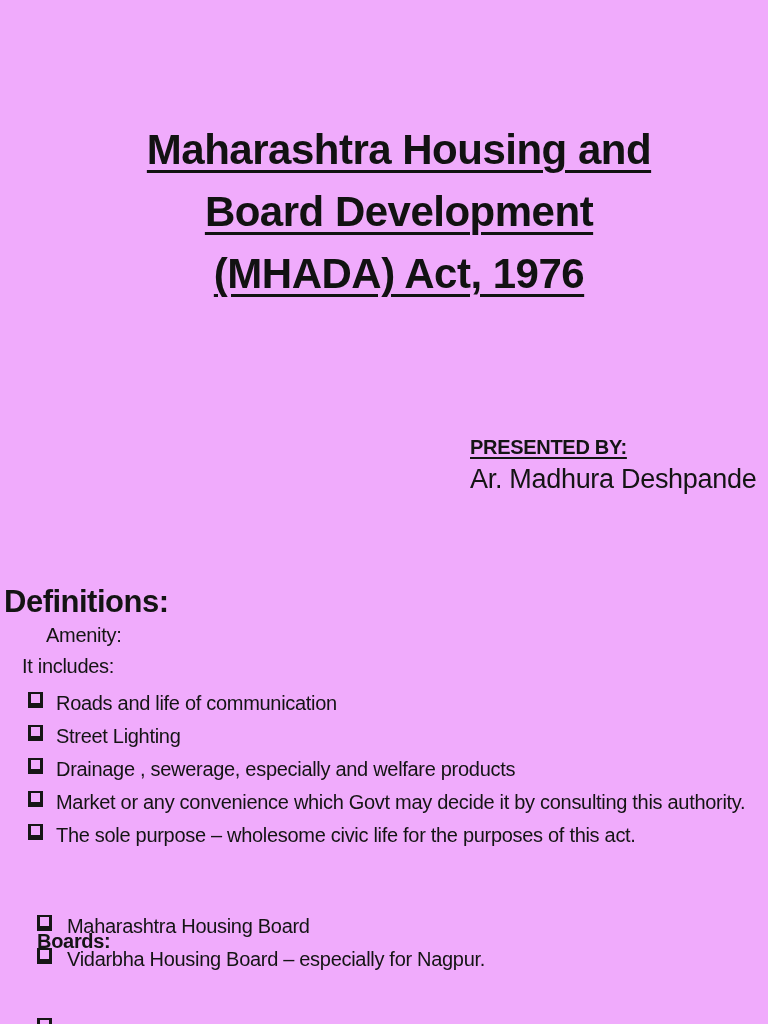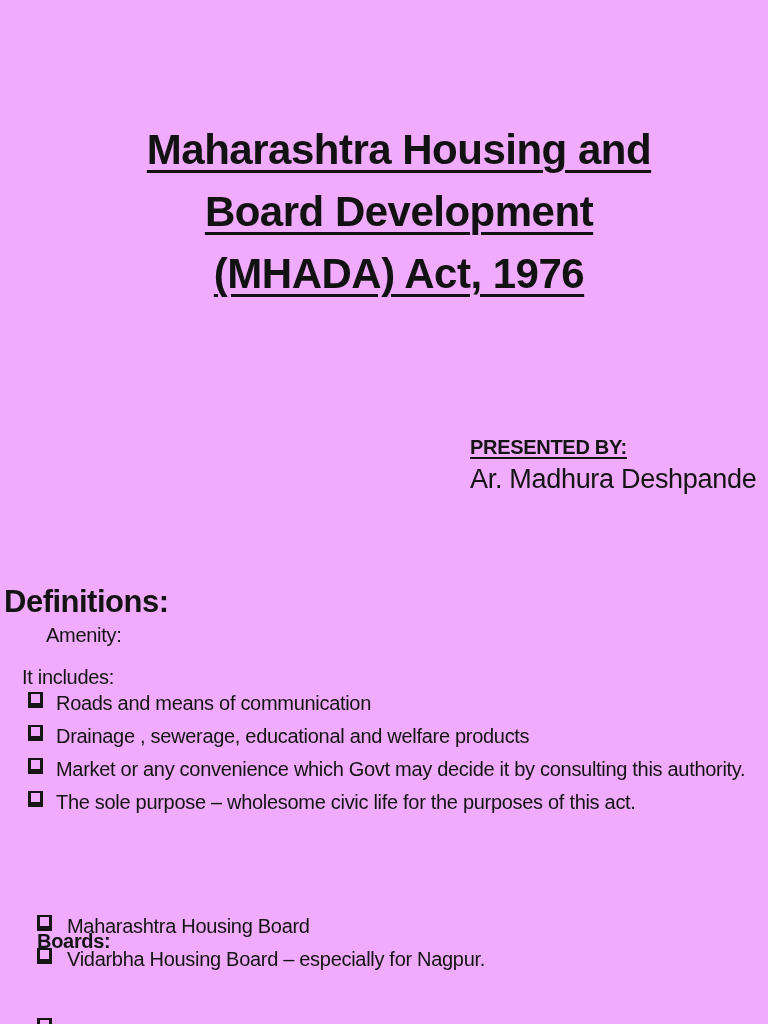--- a/index.html
+++ b/index.html
@@ -45,21 +45,21 @@
   .h-definitions {
     position: absolute; left: 4px; top: 586px;
     font-size: 31px; line-height: 31px; font-weight: bold; letter-spacing: -0.5px;
   }
   .h-amenity {
     position: absolute; left: 22px; top: 625px;
     font-size: 20px; line-height: 20px; font-weight: normal; letter-spacing: -0.3px; margin-left: 24px;
   }
   .p-includes {
     position: absolute; left: 22px; top: 656px;
-    font-size: 20px; line-height: 20px; letter-spacing: -0.3px; margin-top: 11px;
+    font-size: 20px; line-height: 20px; letter-spacing: -0.3px;
   }
 
   ul.checklist { list-style: none; position: absolute; }
   ul.checklist li {
     display: flex;
     align-items: flex-start;
     line-height: 33px;
     font-size: 20px;
     letter-spacing: -0.3px;
   }
@@ -104,25 +104,29 @@
   </section>
 
   <section>
     <h2 class="h-definitions">Definitions:</h2>
     <h3 class="h-amenity">Amenity:</h3>
     <p class="p-includes">It includes:</p>
 
     <ul class="checklist amenity-list">
       <li>
         <span class="cbx"></span>
-        <span class="txt">Roads and means of communication</span>
+        <span class="txt">Roads and life of communication</span>
       </li>
       <li>
         <span class="cbx"></span>
-        <span class="txt">Drainage , sewerage, educational and welfare products</span>
+        <span class="txt">Street Lighting</span>
+      </li>
+      <li>
+        <span class="cbx"></span>
+        <span class="txt">Drainage , sewerage, especially and welfare products</span>
       </li>
       <li>
         <span class="cbx"></span>
         <span class="txt">Market or any convenience which Govt may decide it by consulting this authority.</span>
       </li>
       <li>
         <span class="cbx"></span>
         <span class="txt">The sole purpose – wholesome civic life for the purposes of this act.</span>
       </li>
     </ul>

